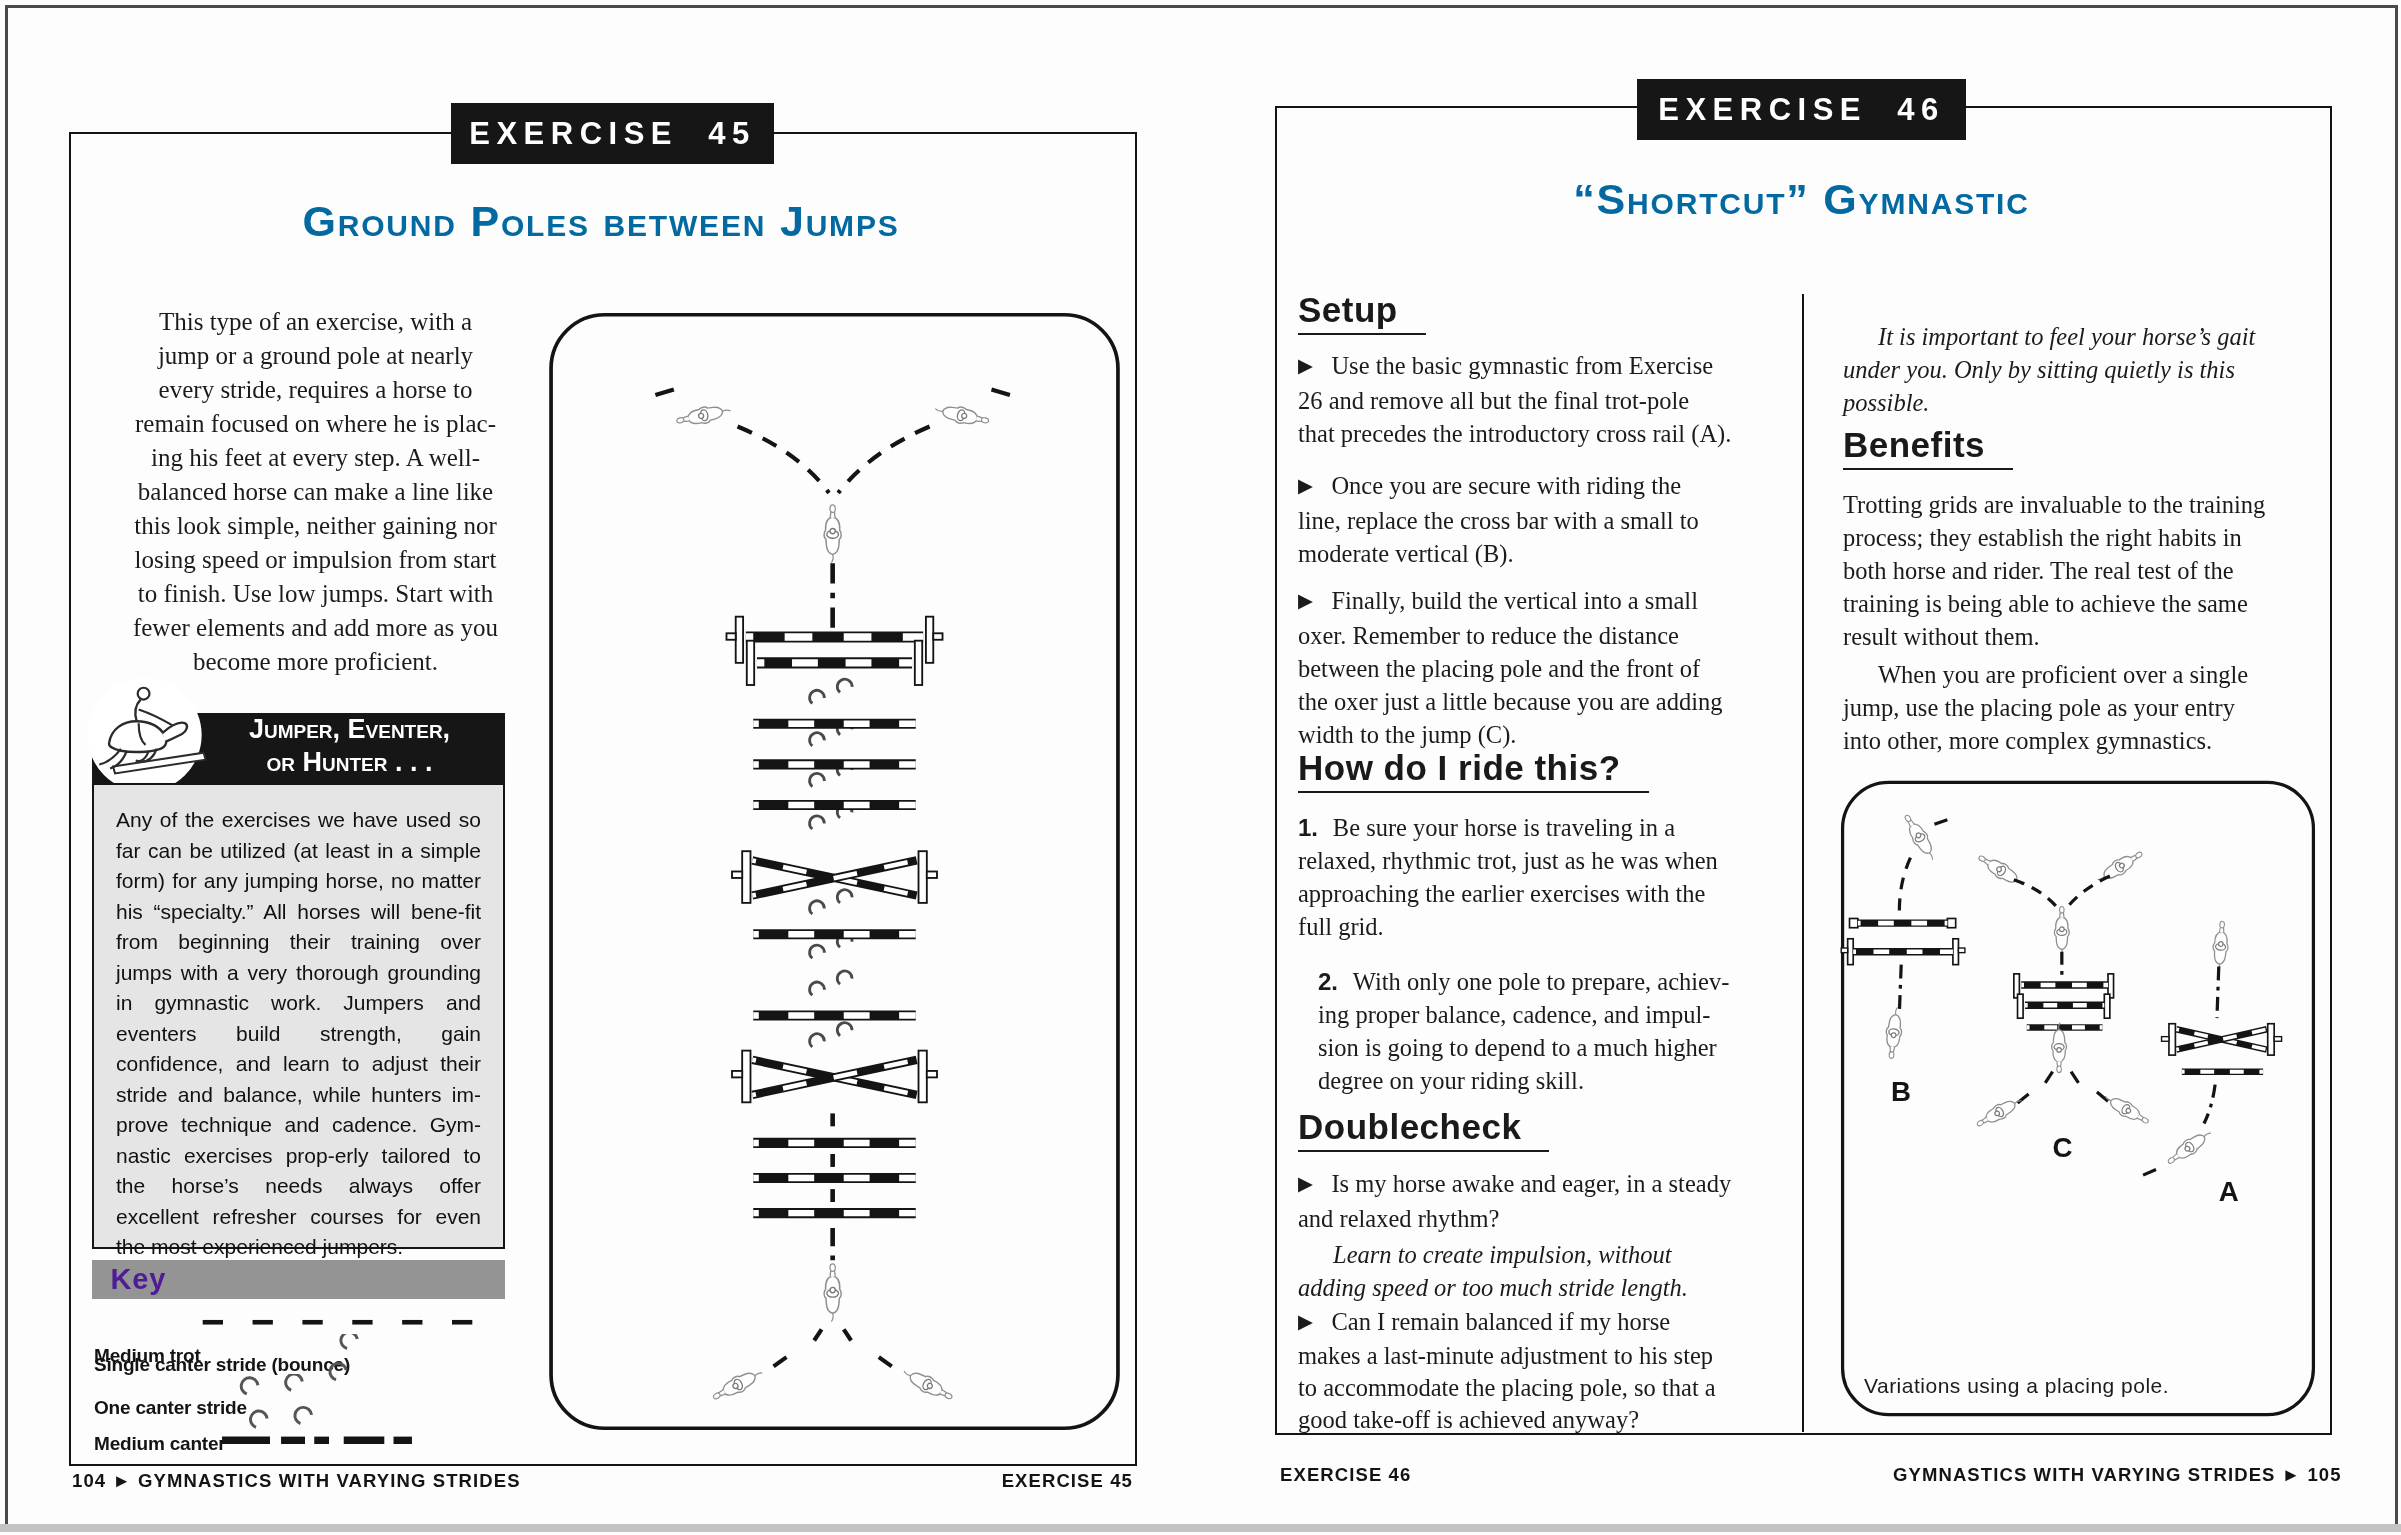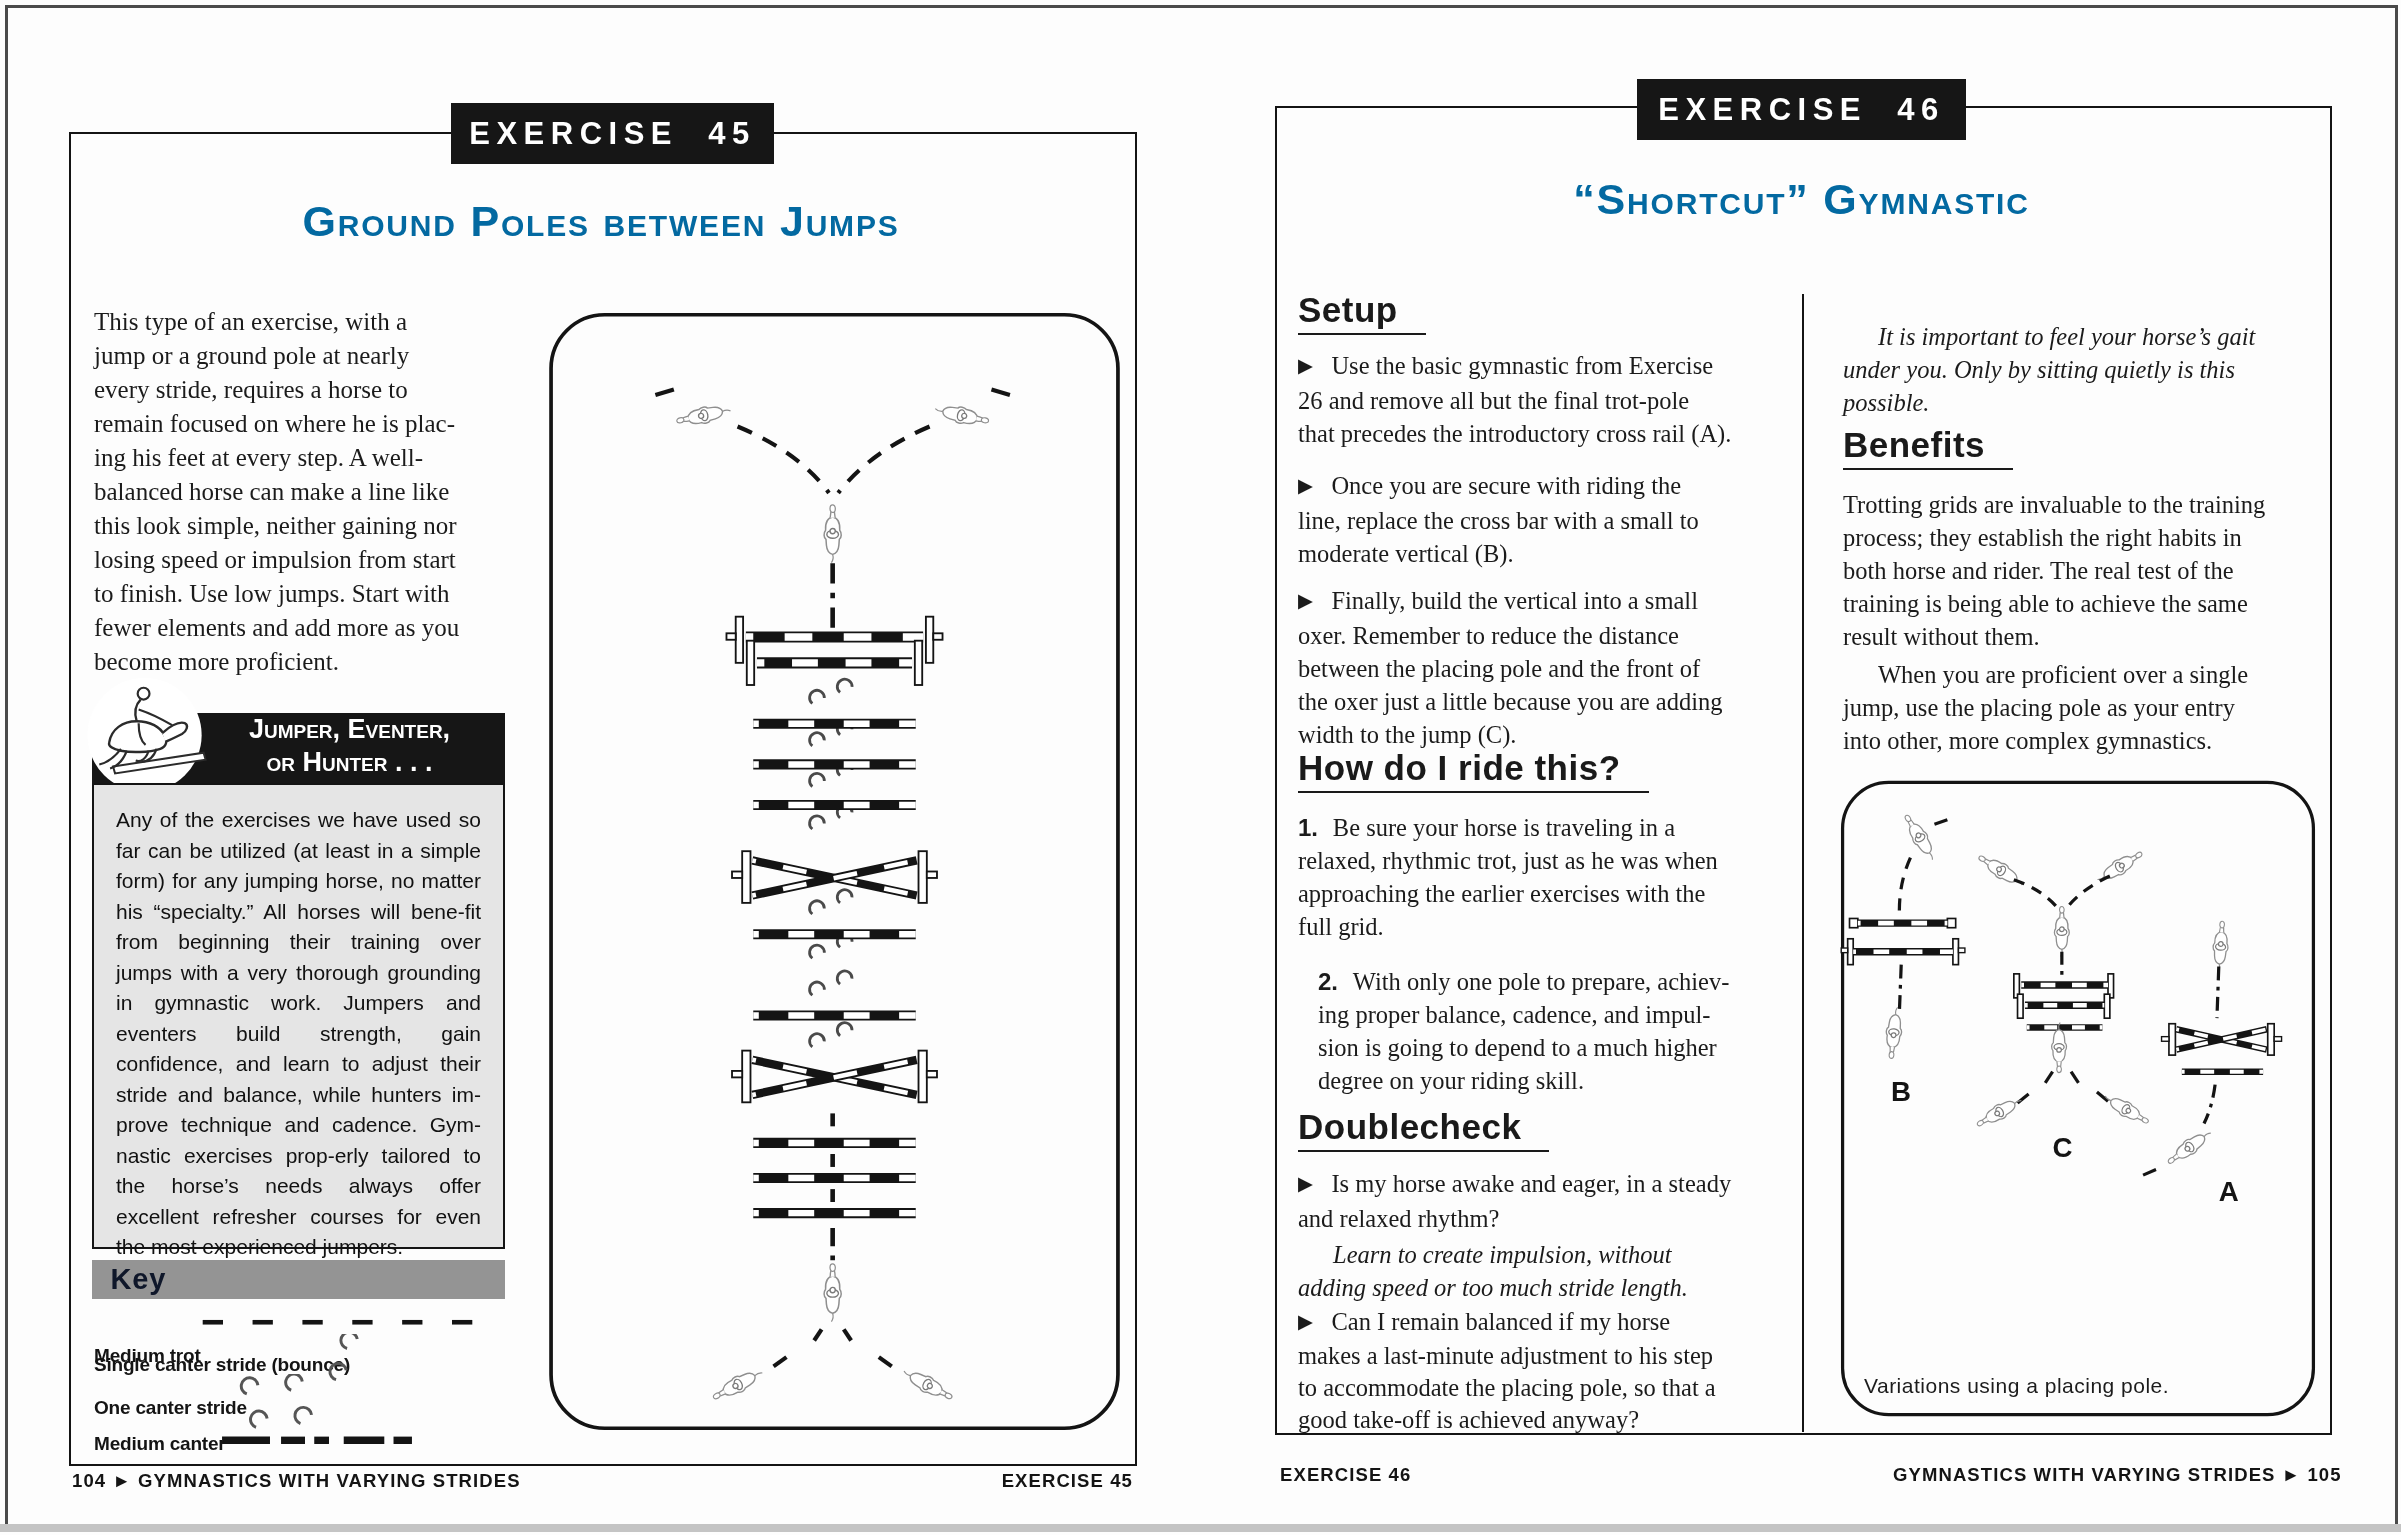--- a/index.html
+++ b/index.html
@@ -21,21 +21,21 @@
     font-family:"Liberation Sans", sans-serif;font-weight:bold;
     font-size:31px;letter-spacing:6.5px;line-height:61px;height:61px;
     white-space:pre;
   }
   .page-title{
     font-family:"Liberation Sans", sans-serif;font-weight:bold;
     font-variant:small-caps;font-size:43px;letter-spacing:1.8px;
     text-align:center;color:#0369a1;
   }
   .body-text{font-size:24.5px;line-height:33px;color:#1b1b1b;}
-  .intro{font-size:25px;line-height:34px;}
+  .intro{font-size:25px;line-height:34px;text-align:center;}
   .bullet{margin:0;}
   .arr{font-family:"DejaVu Sans", sans-serif;font-size:19.4px;margin-right:18.5px;position:relative;top:-1.8px;}
   .num{font-family:"Liberation Sans", sans-serif;font-weight:bold;font-size:24px;margin-right:14.8px;}
   .sec-head{
     font-family:"Liberation Sans", sans-serif;font-weight:bold;font-size:35px;color:#1a1a1a;
     display:inline-block;border-bottom:2.8px solid #1a1a1a;padding:0 28px 2.8px 0;letter-spacing:0.5px;
   }
   .it{font-style:italic;}
   .indent{text-indent:35px;}
   
@@ -43,21 +43,21 @@
     background:#161616;color:#fff;text-align:center;
     font-family:"Liberation Sans", sans-serif;font-weight:bold;font-variant:small-caps;
     font-size:27px;line-height:33px;padding-top:0;
   }
   .side-body{
     background:#e5e5e5;border:2.8px solid #141414;
     font-family:"Liberation Sans", sans-serif;font-size:21px;line-height:30.5px;
     text-align:justify;color:#111;
   }
   .key-bar{
-    background:#949494;color:#0f172a;font-family:"Liberation Sans", sans-serif;
+    background:#949494;color:#4c1d95;font-family:"Liberation Sans", sans-serif;
     font-weight:bold;font-size:29px;line-height:39px;padding-left:18.5px;letter-spacing:0.9px;
   }
   .key-label{
     font-family:"Liberation Sans", sans-serif;font-weight:bold;font-size:19px;color:#141414;
     letter-spacing:-0.2px;
   }
   .footer{
     font-family:"Liberation Sans", sans-serif;font-weight:bold;font-size:18.5px;
     letter-spacing:1.1px;color:#141414;white-space:nowrap;
   }

